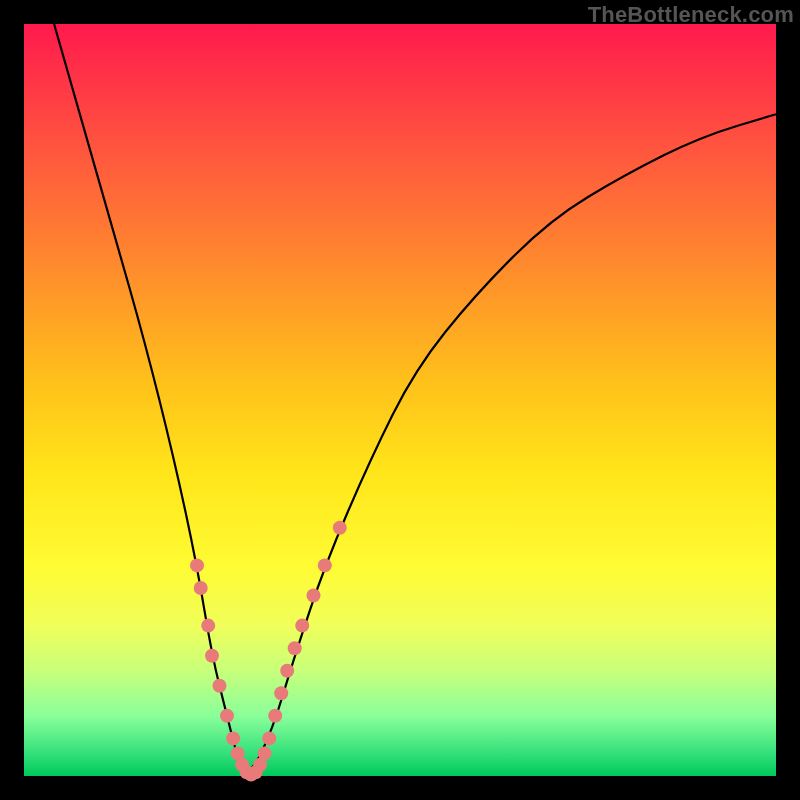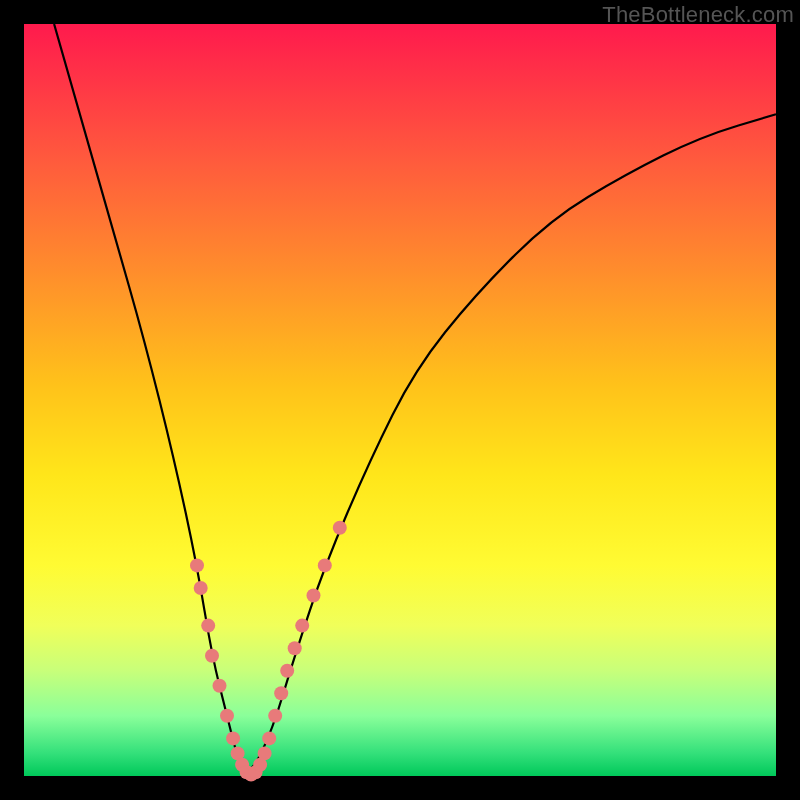--- a/index.html
+++ b/index.html
@@ -30,21 +30,21 @@
       #c8ff7a 86%,
       #8aff9a 92%,
       #33e07a 97%,
       #00c85a 100%);
   }
   .watermark {
     position: absolute;
     top: 2px;
     right: 6px;
     font-size: 22px;
-    font-weight: 400;
+    font-weight: 700;
     color: #555;
     letter-spacing: 0.2px;
     user-select: none;
   }
   svg.curve {
     position: absolute;
     left: 0;
     top: 0;
     width: 752px;
     height: 752px;

